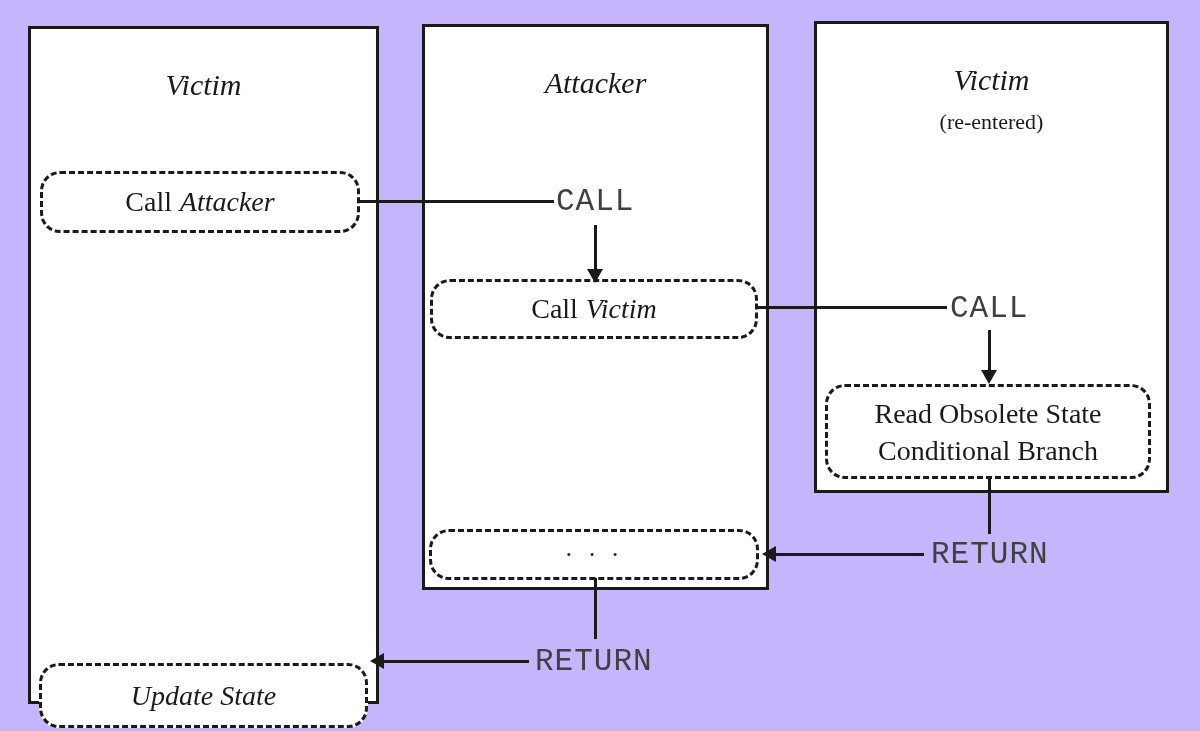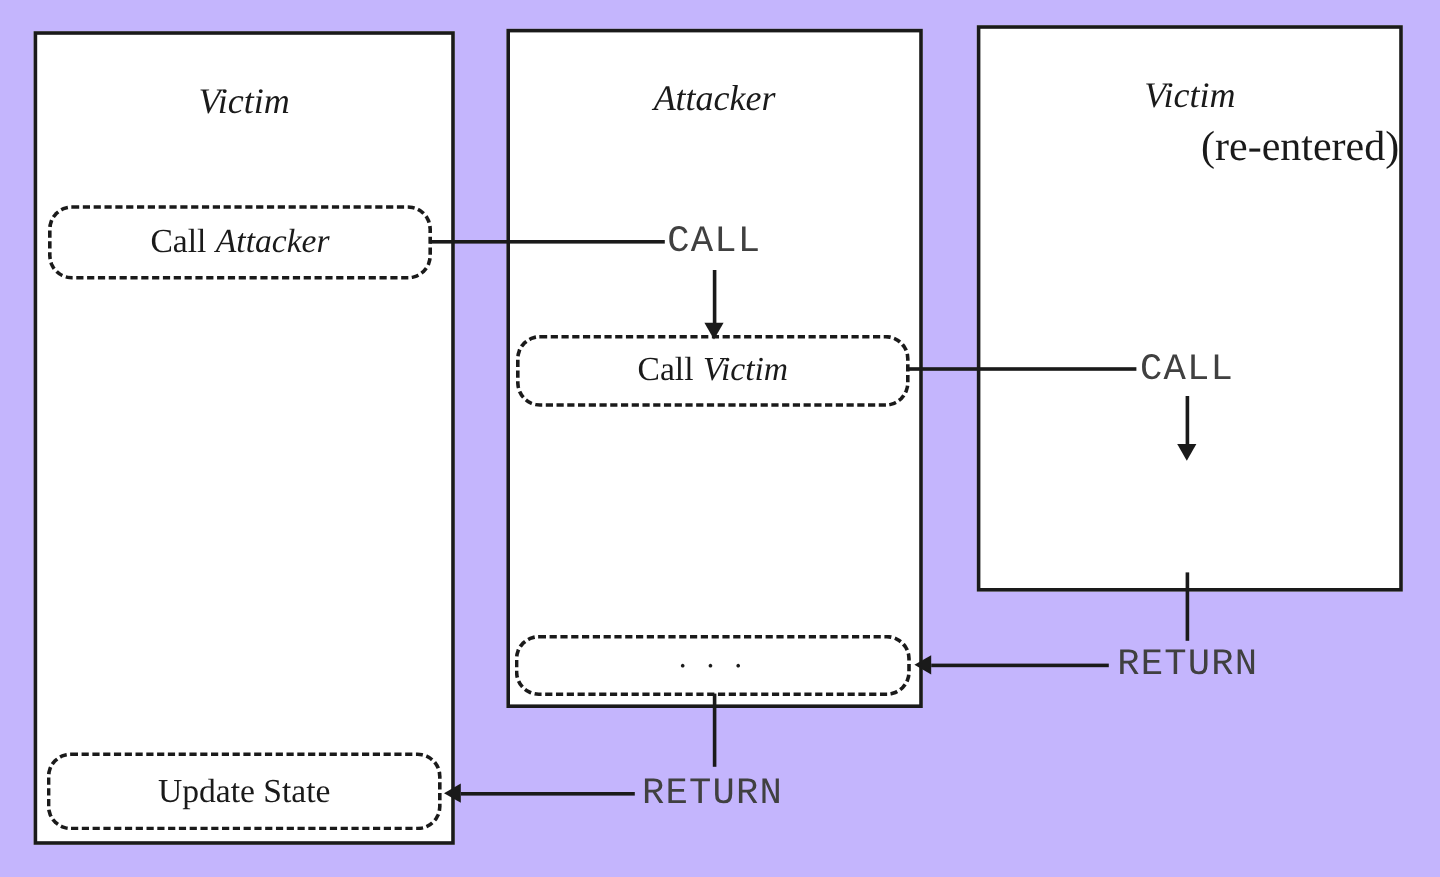--- a/index.html
+++ b/index.html
@@ -35,23 +35,23 @@
     text-align: center;
     font-style: italic;
     font-size: 30px;
     line-height: 36px;
   }
   .lane-subtitle {
     position: absolute;
     left: 0;
     top: 80px;
     width: 100%;
-    text-align: right;
+    text-align: center;
     font-style: normal;
-    font-size: 35px;
+    font-size: 22px;
     line-height: 36px;
     font-family: Liberation Serif, serif;
   }
 
   
   .node {
     position: absolute;
     border: 3px dashed #1a1a1a;
     border-radius: 20px;
     background: #ffffff;
@@ -59,21 +59,21 @@
     display: flex;
     align-items: center;
     justify-content: center;
     font-size: 28px;
     text-align: center;
   }
   #node-call-attacker { left: 40px;  top: 171px; width: 320px; height: 62px; }
   #node-call-victim   { left: 430px; top: 279px; width: 328px; height: 60px; }
   #node-read-obsolete { left: 825px; top: 384px; width: 326px; height: 95px; line-height: 37px; }
   #node-ellipsis      { left: 429px; top: 529px; width: 330px; height: 51px; font-size: 26px; letter-spacing: 4px; }
-  #node-update-state  { left: 39px;  top: 627px; width: 329px; height: 65px; }
+  #node-update-state  { left: 39px;  top: 663px; width: 329px; height: 65px; font-style: italic; }
 
   .node .action { margin-right: 0.28em; }
   .node .target { font-style: italic; }
 
   
   .line {
     position: absolute;
     background: #1a1a1a;
   }
   #line-call1-h   { left: 358px; top: 200px; width: 196px; height: 3px; }
@@ -141,20 +141,26 @@
   <div class="node" id="node-call-attacker">
     <span class="action">Call</span>
     <span class="target">Attacker</span>
   </div>
 
   <div class="node" id="node-call-victim">
     <span class="action">Call</span>
     <span class="target">Victim</span>
   </div>
 
+  <div class="node" id="node-read-obsolete">
+    <span>
+      <span>Read Obsolete State</span><br>
+      <span>Conditional Branch</span>
+    </span>
+  </div>
 
   <div class="node" id="node-ellipsis">
     <span>· · ·</span>
   </div>
 
   <div class="node" id="node-update-state">
     <span>Update State</span>
   </div>
 
   <div class="line" id="line-call1-h"></div>

